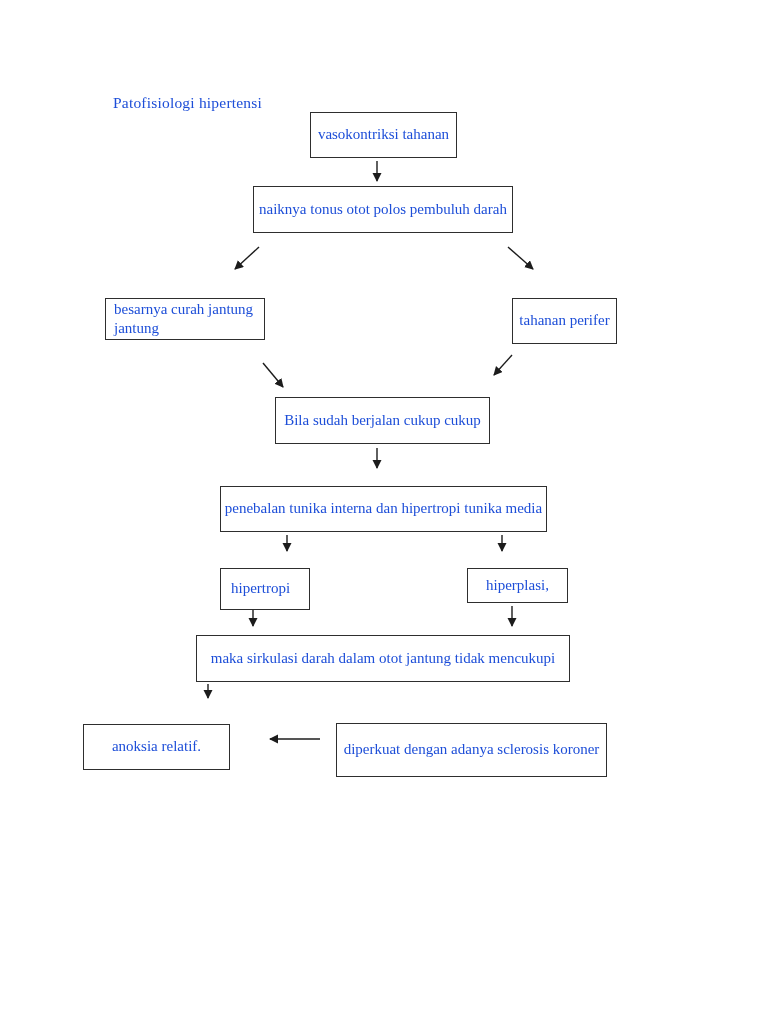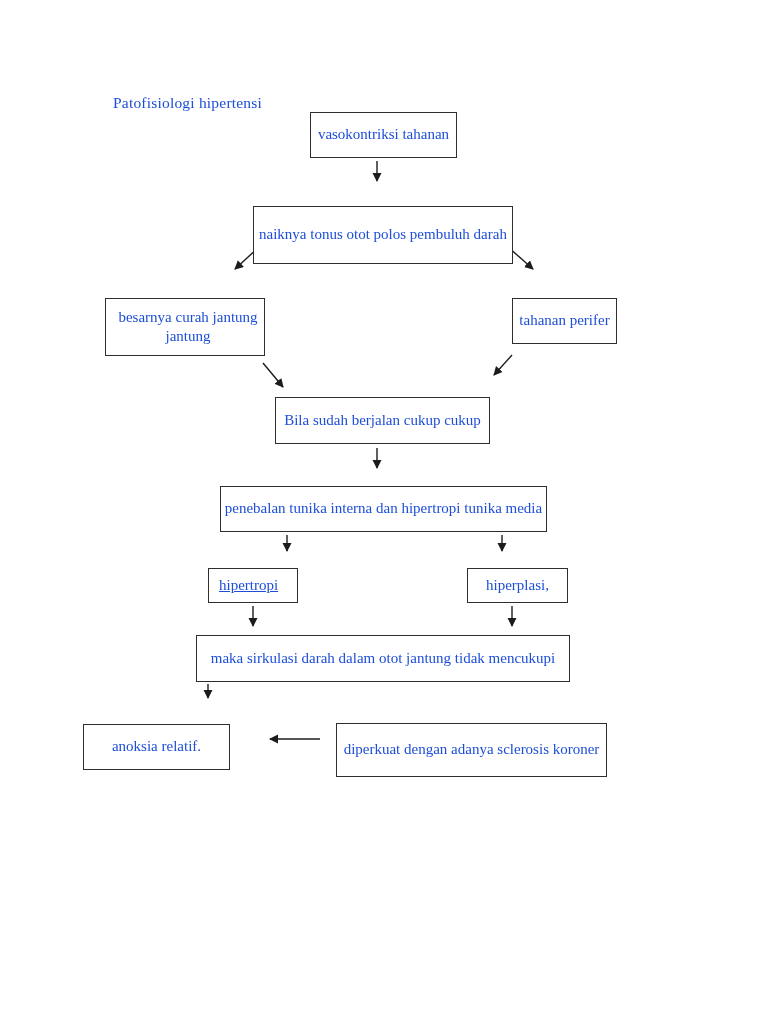--- a/index.html
+++ b/index.html
@@ -76,31 +76,31 @@
     <line x1="287" y1="535" x2="287" y2="551" marker-end="url(#ah)"></line>
     <line x1="502" y1="535" x2="502" y2="551" marker-end="url(#ah)"></line>
     <line x1="253" y1="606" x2="253" y2="626" marker-end="url(#ah)"></line>
     <line x1="512" y1="606" x2="512" y2="626" marker-end="url(#ah)"></line>
     <line x1="208" y1="684" x2="208" y2="698" marker-end="url(#ah)"></line>
     <line x1="320" y1="739" x2="270" y2="739" marker-end="url(#ah)"></line>
   </svg>
 
   <div class="node" style="left:310px; top:112px; width:147px; height:46px;">vasokontriksi tahanan</div>
 
-  <div class="node" style="left:253px; top:206px; width:260px; height:58px;">naiknya tonus otot polos pembuluh darah</div>
+  <div class="node" style="left:253px; top:186px; width:260px; height:47px;">naiknya tonus otot polos pembuluh darah</div>
 
-  <div class="node wrap" style="left:105px; top:298px; width:160px; height:58px;text-align:center;">besarnya curah jantung jantung</div>
+  <div class="node wrap" style="left:105px; top:298px; width:160px; height:42px;">besarnya curah jantung jantung</div>
 
   <div class="node" style="left:512px; top:298px; width:105px; height:46px;">tahanan perifer</div>
 
   <div class="node" style="left:275px; top:397px; width:215px; height:47px;">Bila sudah berjalan cukup cukup</div>
 
   <div class="node" style="left:220px; top:486px; width:327px; height:46px;">penebalan tunika interna dan hipertropi tunika media</div>
 
-  <div class="node leftpad" style="left:208px; top:568px; width:90px; height:35px;text-decoration:underline;">hipertropi</div>
+  <div class="node leftpad" style="left:220px; top:568px; width:90px; height:42px;">hipertropi</div>
 
   <div class="node" style="left:467px; top:568px; width:101px; height:35px;">hiperplasi,</div>
 
   <div class="node" style="left:196px; top:635px; width:374px; height:47px;text-align:right;">maka sirkulasi darah dalam otot jantung tidak mencukupi</div>
 
   <div class="node" style="left:83px; top:724px; width:147px; height:46px;">anoksia relatif.</div>
 
   <div class="node" style="left:336px; top:723px; width:271px; height:54px;">diperkuat dengan adanya sclerosis koroner</div>
 
 </div>

